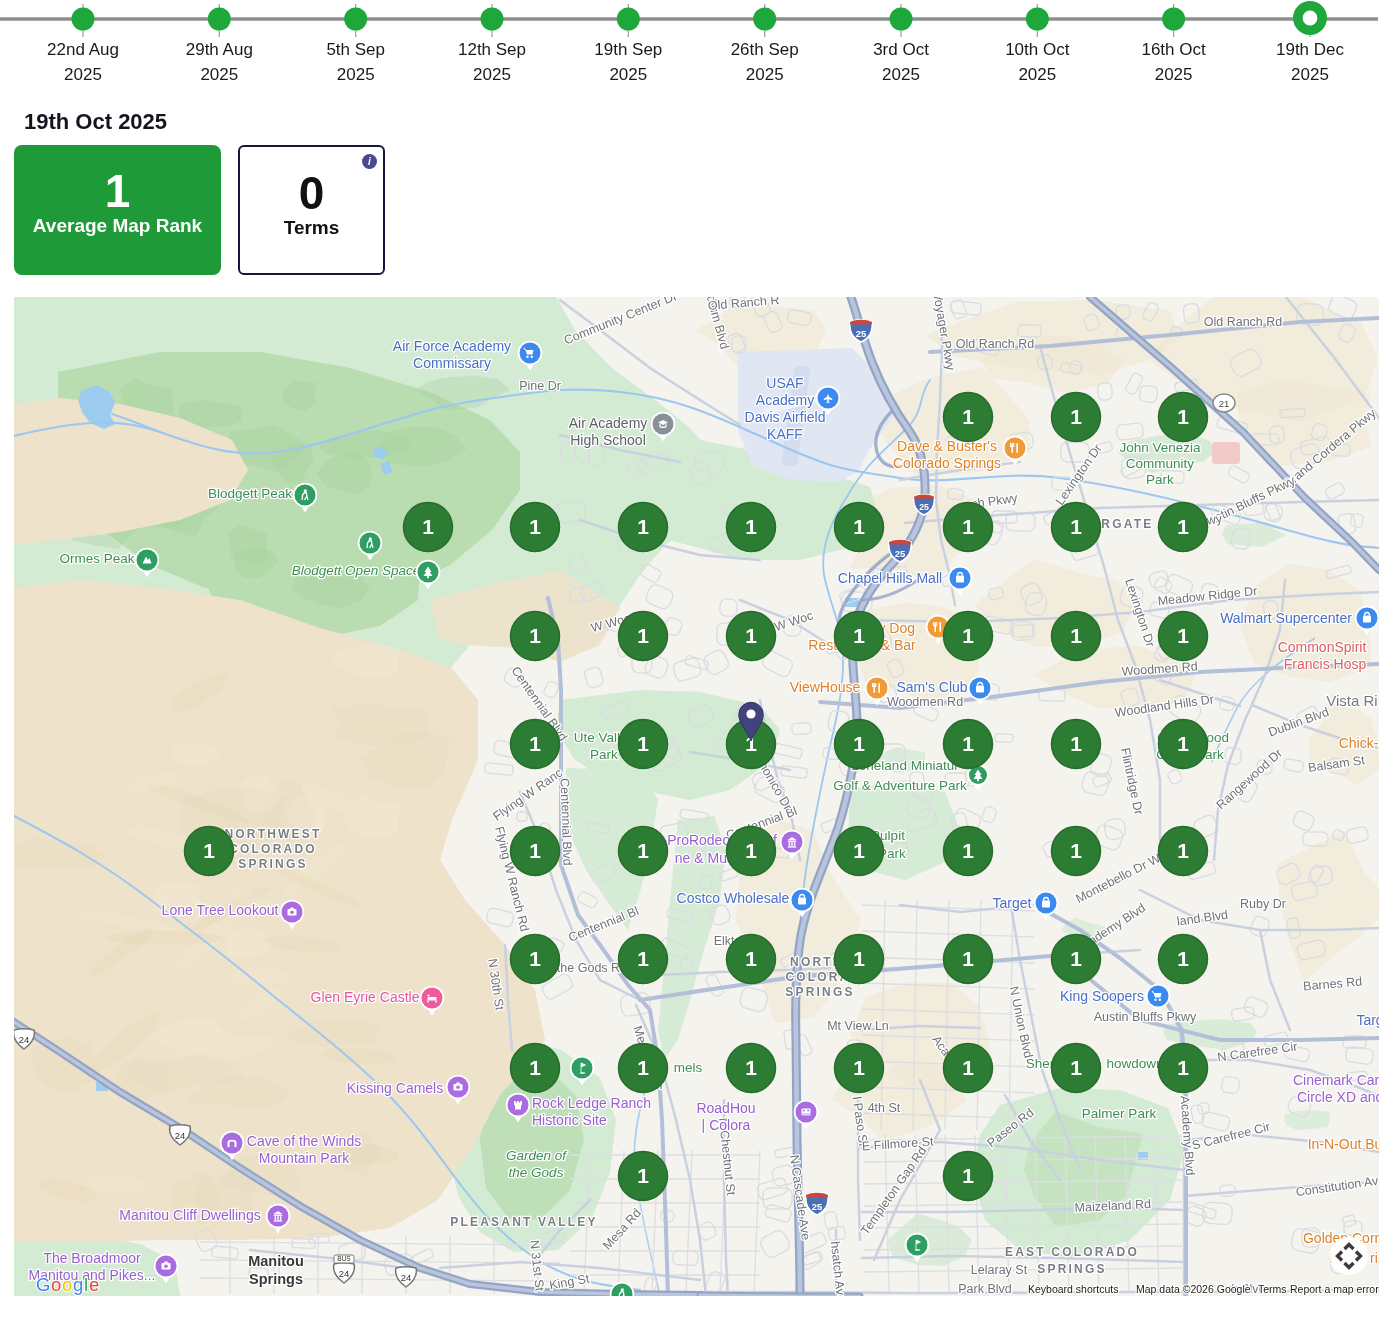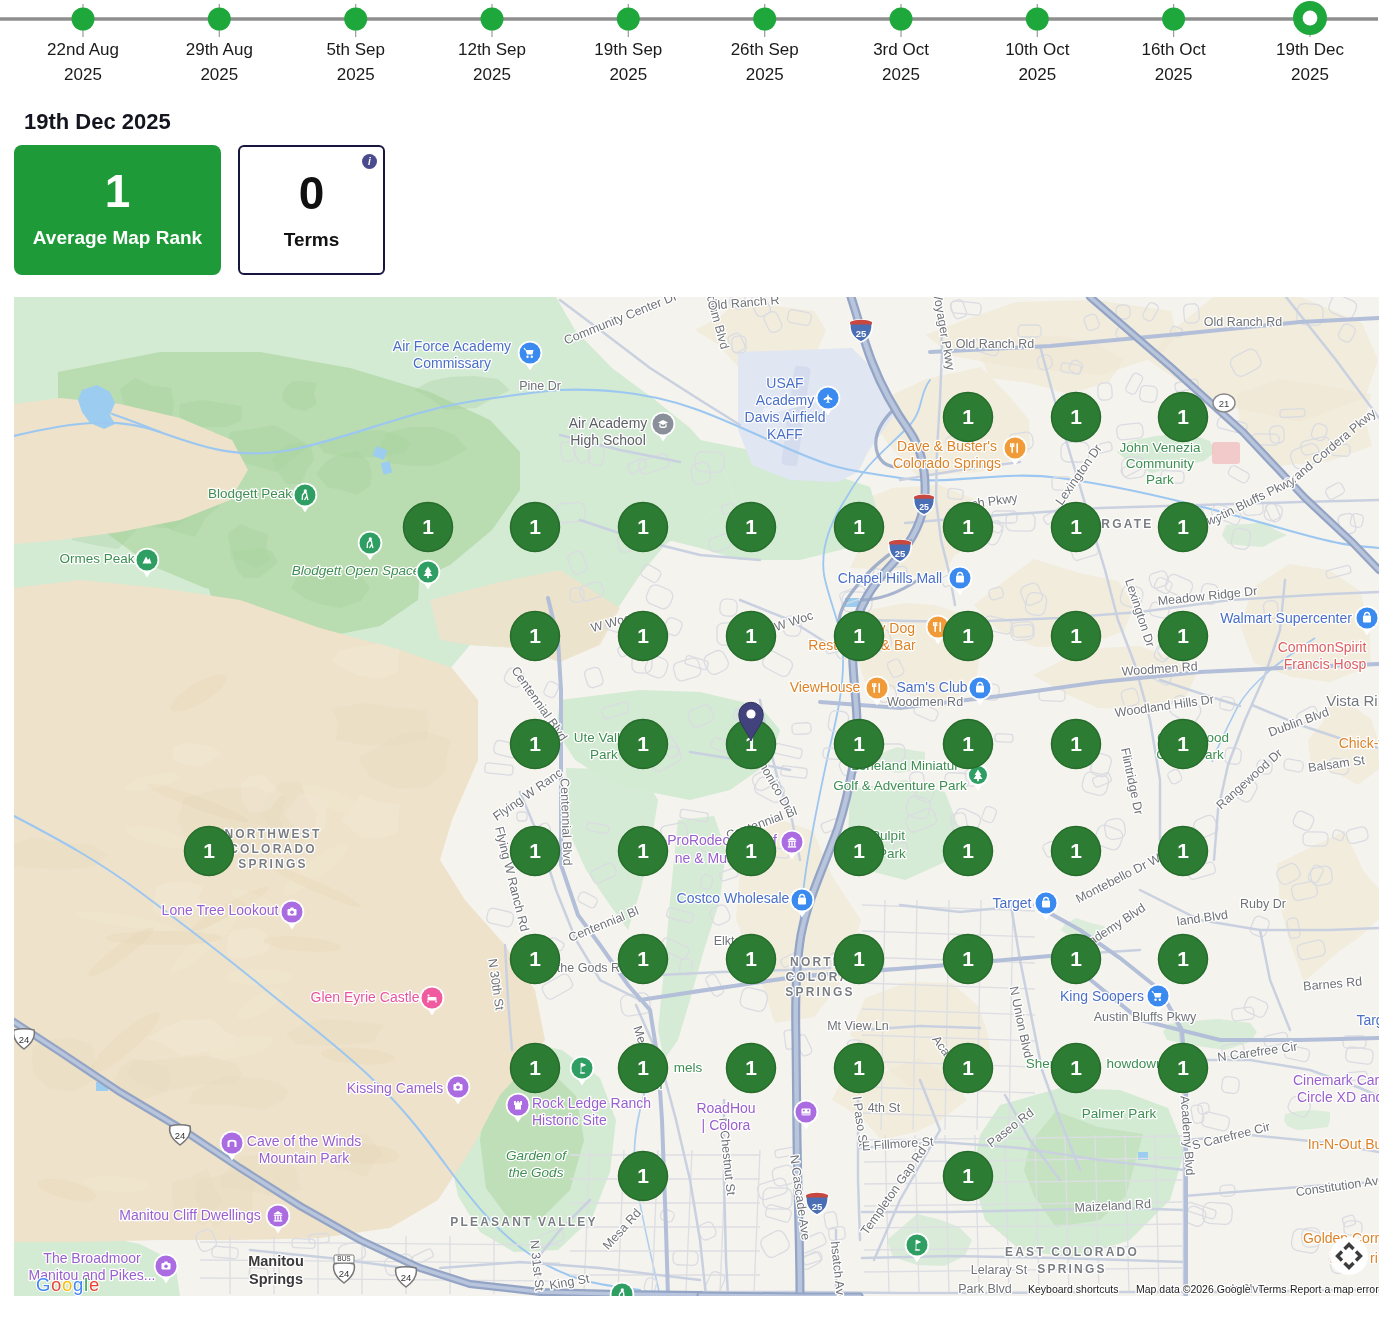--- a/index.html
+++ b/index.html
@@ -2,21 +2,21 @@
 <html><head><meta charset="utf-8"><title>Map Rank</title>
 <style>
 * { margin:0; padding:0; box-sizing:border-box; }
 html,body { width:1400px; height:1320px; background:#fff; font-family:"Liberation Sans", sans-serif; overflow:hidden; }
 .wrap { position:relative; width:1264px; height:1320px; }
 .tl { position:absolute; left:0; top:0; }
 h2.datehdr { position:absolute; left:24px; top:109px; font-size:22px; font-weight:bold; color:#15151f; }
 .card1 { position:absolute; left:14px; top:145px; width:207px; height:130px; background:#1f9a38; border-radius:8px; color:#fff; text-align:center; }
 .card2 { position:absolute; left:238px; top:145px; width:147px; height:130px; background:#fff; border:2px solid #16163f; border-radius:6px; color:#111; text-align:center; }
 .big { font-size:46px; font-weight:bold; margin-top:22px; line-height:48px; }
-.cardlbl { font-size:19px; font-weight:bold; margin-top:12px; }
+.cardlbl { font-size:19px; font-weight:bold; }
 .info { position:absolute; right:6px; top:7px; width:15px; height:15px; border-radius:50%; background:#4a4a8f; color:#fff; font-size:10px; font-weight:bold; line-height:15px; text-align:center; font-style:italic; }
 .map { position:absolute; left:14px; top:297px; width:1365px; height:999px; overflow:hidden; }
 </style></head>
 <body>
 <div class="wrap">
 <div class="tl">
       <svg width="1400" height="92" style="display:block">
         <line x1="0" y1="19" x2="1378" y2="19" stroke="#8e8e8e" stroke-width="3.4"></line>
         <line x1="83.0" y1="4" x2="83.0" y2="37" stroke="#9a9a9a" stroke-width="1.2"></line>
         <line x1="219.3" y1="4" x2="219.3" y2="37" stroke="#9a9a9a" stroke-width="1.2"></line>
@@ -54,21 +54,21 @@
         <text x="901.0" y="55" text-anchor="middle" font-size="17" fill="#1a1a1a" font-family="Liberation Sans, sans-serif">3rd Oct</text>
         <text x="901.0" y="80" text-anchor="middle" font-size="17" fill="#1a1a1a" font-family="Liberation Sans, sans-serif">2025</text>
         <text x="1037.3" y="55" text-anchor="middle" font-size="17" fill="#1a1a1a" font-family="Liberation Sans, sans-serif">10th Oct</text>
         <text x="1037.3" y="80" text-anchor="middle" font-size="17" fill="#1a1a1a" font-family="Liberation Sans, sans-serif">2025</text>
         <text x="1173.6" y="55" text-anchor="middle" font-size="17" fill="#1a1a1a" font-family="Liberation Sans, sans-serif">16th Oct</text>
         <text x="1173.6" y="80" text-anchor="middle" font-size="17" fill="#1a1a1a" font-family="Liberation Sans, sans-serif">2025</text>
         <text x="1310.0" y="55" text-anchor="middle" font-size="17" fill="#1a1a1a" font-family="Liberation Sans, sans-serif">19th Dec</text>
         <text x="1310.0" y="80" text-anchor="middle" font-size="17" fill="#1a1a1a" font-family="Liberation Sans, sans-serif">2025</text>
       </svg>
     </div>
-<h2 class="datehdr">19th Dec 2025</h2>
+<h2 class="datehdr">19th Oct 2025</h2>
 <div class="card1">
       <div class="big">1</div>
       <div class="cardlbl">Average Map Rank</div>
     </div>
 <div class="card2">
       <div class="info">i</div>
       <div class="big">0</div>
       <div class="cardlbl">Terms</div>
     </div>
 <div class="map">

